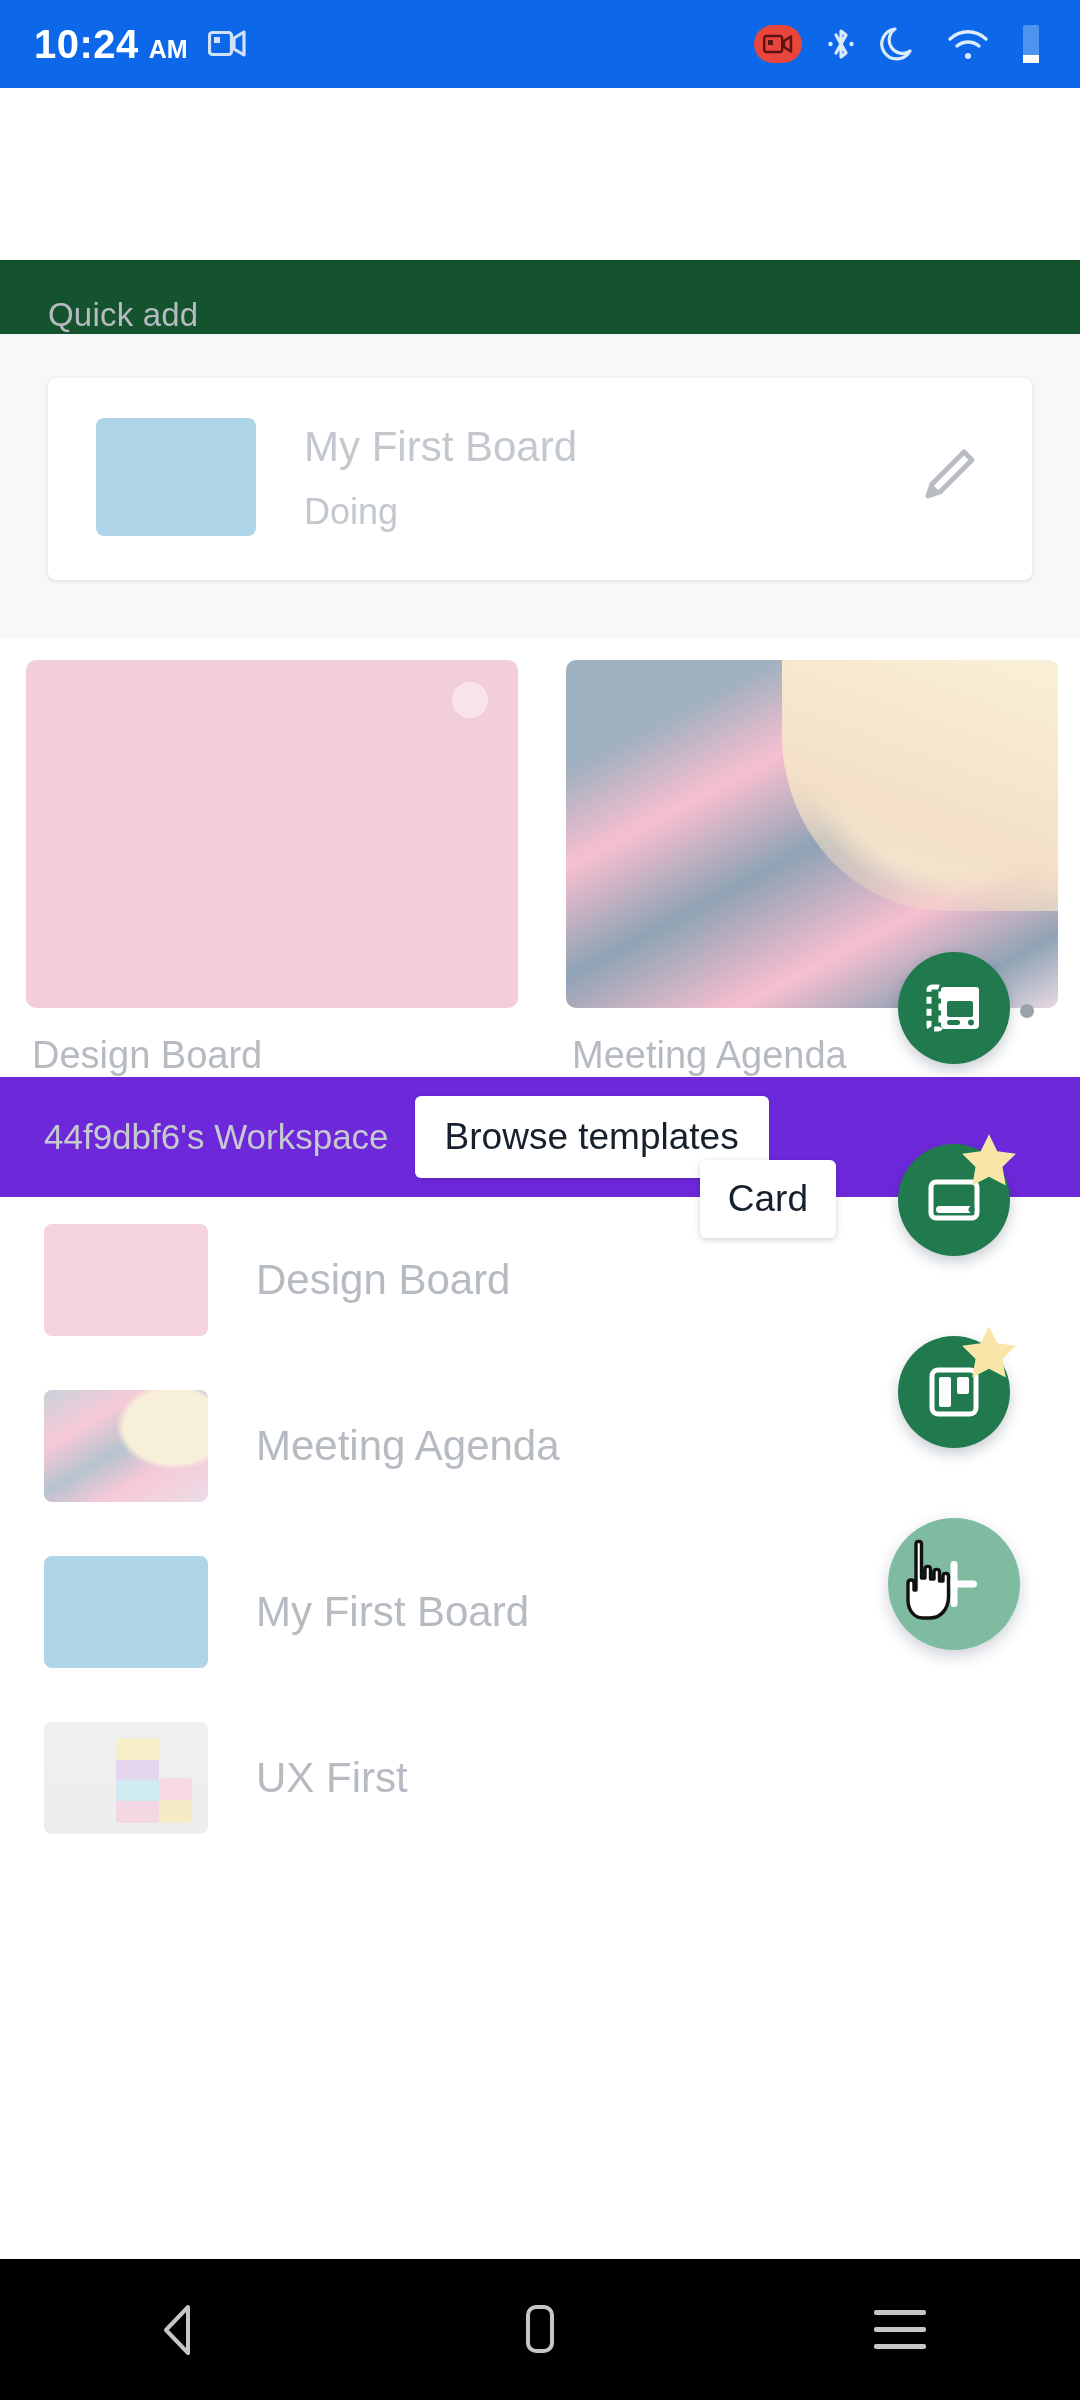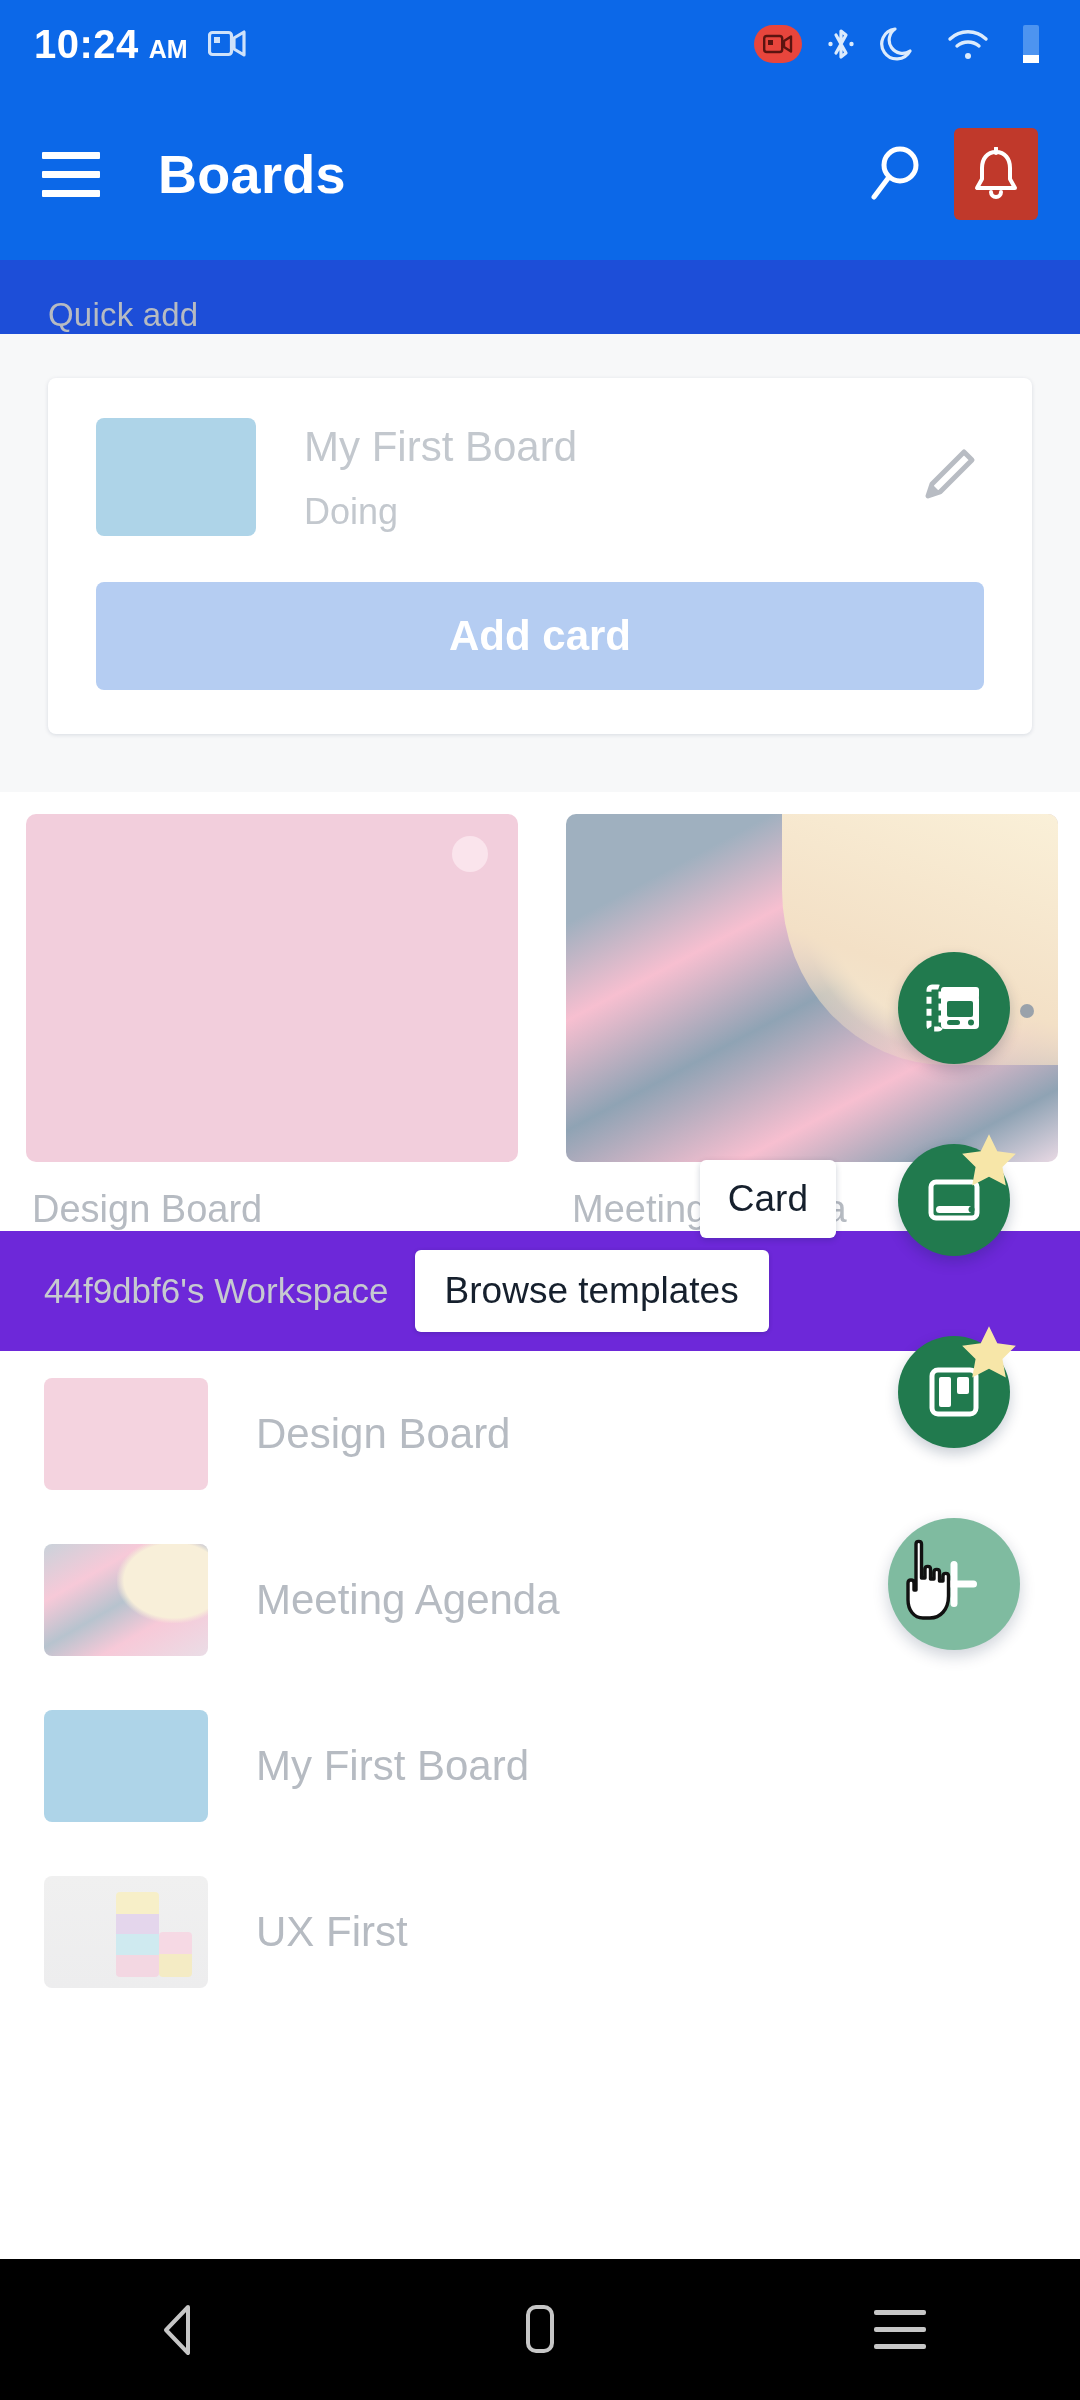--- a/index.html
+++ b/index.html
@@ -38,21 +38,21 @@
   }
   .appbar-actions { margin-left:auto; display:flex; align-items:center; gap:26px; }
   .bell-wrap {
     width:84px; height:92px; background:#C0392B; border-radius:6px;
     display:flex; align-items:center; justify-content:center;
   }
 
   
   .content { position:absolute; left:0; top:260px; width:1080px; height:1999px; background:#ffffff; }
 
-  .sect-band { background:#1d4ed8; width:1080px; }
+  .sect-band { background:#14532d; width:1080px; }
   .sect-label {
     color:#B6BBC2; font-size:33px; padding:36px 48px 0 48px; letter-spacing:.2px;
   }
 
   
   .quickadd-wrap { padding:44px 48px 58px 48px; background:#F7F8F9; }
   .quick-card {
     background:#ffffff; border-radius:8px; padding:40px 48px 44px 48px;
     box-shadow:0 1px 4px rgba(9,30,66,.13);
   }
@@ -209,60 +209,38 @@
         <path d="M11 20 A17 17 0 0 1 33 20" fill="none" stroke="#DCEBFC" stroke-width="3.4" stroke-linecap="round"></path>
         <circle cx="22" cy="30" r="3" fill="#DCEBFC"></circle>
       </svg>
       <svg width="30" height="44" viewBox="0 0 30 44">
         <rect x="7" y="3" width="16" height="38" rx="2" fill="#4D94F0"></rect>
         <rect x="7" y="33" width="16" height="8" fill="#FFFFFF"></rect>
       </svg>
     </div>
   </div>
 
-  <div class="appbar">
-    <div class="hamburger">
-      <span></span>
-        <span></span>
-        <span></span>
-    </div>
-    <div class="appbar-title">Boards</div>
-    <div class="appbar-actions">
-      <svg width="66" height="70" viewBox="0 0 66 70">
-        <circle cx="38" cy="26" r="16" fill="none" stroke="#FFFFFF" stroke-width="5"></circle>
-        <line x1="27" y1="38" x2="12" y2="58" stroke="#FFFFFF" stroke-width="5" stroke-linecap="round"></line>
-      </svg>
-      <div class="bell-wrap">
-        <svg width="48" height="54" viewBox="0 0 48 54">
-          <path d="M24 5 C15 5 10 12 10 21 L10 32 L5 41 L43 41 L38 32 L38 21 C38 12 33 5 24 5 Z" fill="none" stroke="#FFFFFF" stroke-width="4" stroke-linejoin="round"></path>
-          <path d="M19 45 a5 5 0 0 0 10 0" fill="none" stroke="#FFFFFF" stroke-width="4" stroke-linecap="round"></path>
-          <line x1="24" y1="1" x2="24" y2="6" stroke="#FFFFFF" stroke-width="4" stroke-linecap="round"></line>
-        </svg>
-      </div>
-    </div>
-  </div>
 
   <div class="content">
 
     <div class="sect-band">
       <div class="sect-label">Quick add</div>
       <div class="quickadd-wrap">
         <div class="quick-card">
           <div class="quick-row">
             <div class="quick-thumb"></div>
             <div class="quick-texts">
               <div class="quick-title">My First Board</div>
               <div class="quick-sub">Doing</div>
             </div>
             <svg width="74" height="74" viewBox="0 0 74 74">
               <path d="M54 12 L62 20 L30 52 L18 56 L22 44 Z" fill="none" stroke="#B8BCC3" stroke-width="5" stroke-linejoin="round"></path>
               <path d="M22 44 L18 56 L30 52 Z" fill="#B8BCC3"></path>
             </svg>
           </div>
-          <div class="add-card-btn">Add card</div>
         </div>
       </div>
     </div>
 
     <div class="starred-grid">
       <div class="board-tile">
         <div class="board-thumb thumb-pink">
           <div class="thumb-dot"></div>
         </div>
         <div class="board-caption">Design Board</div>

